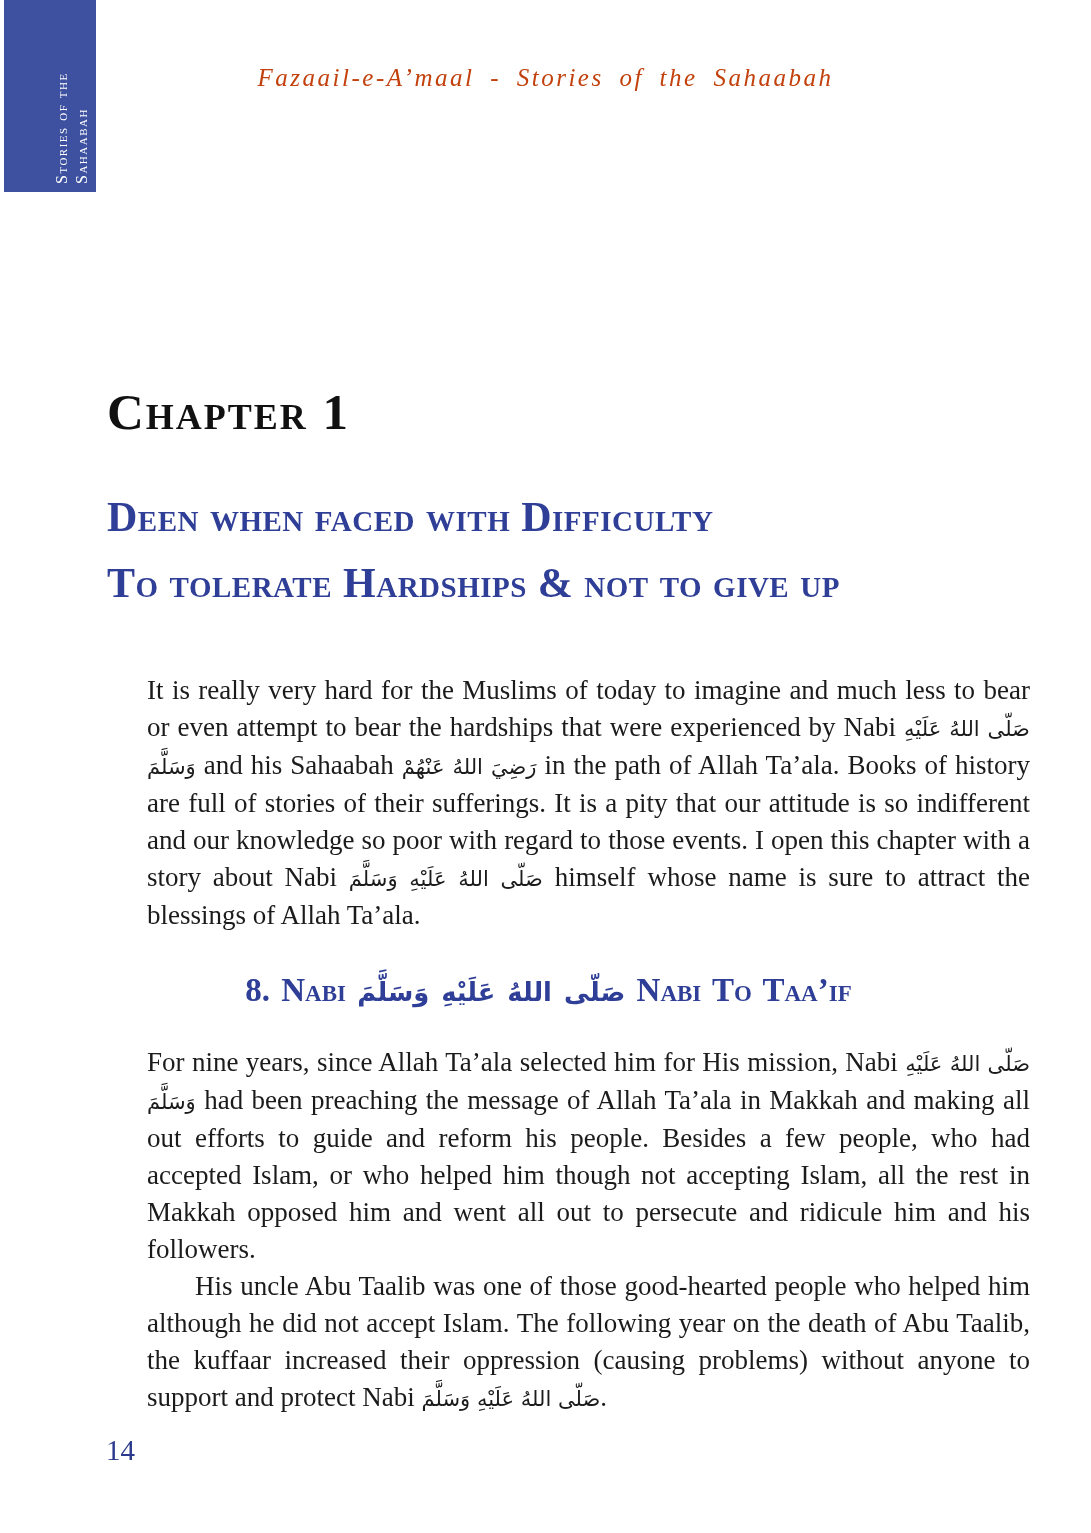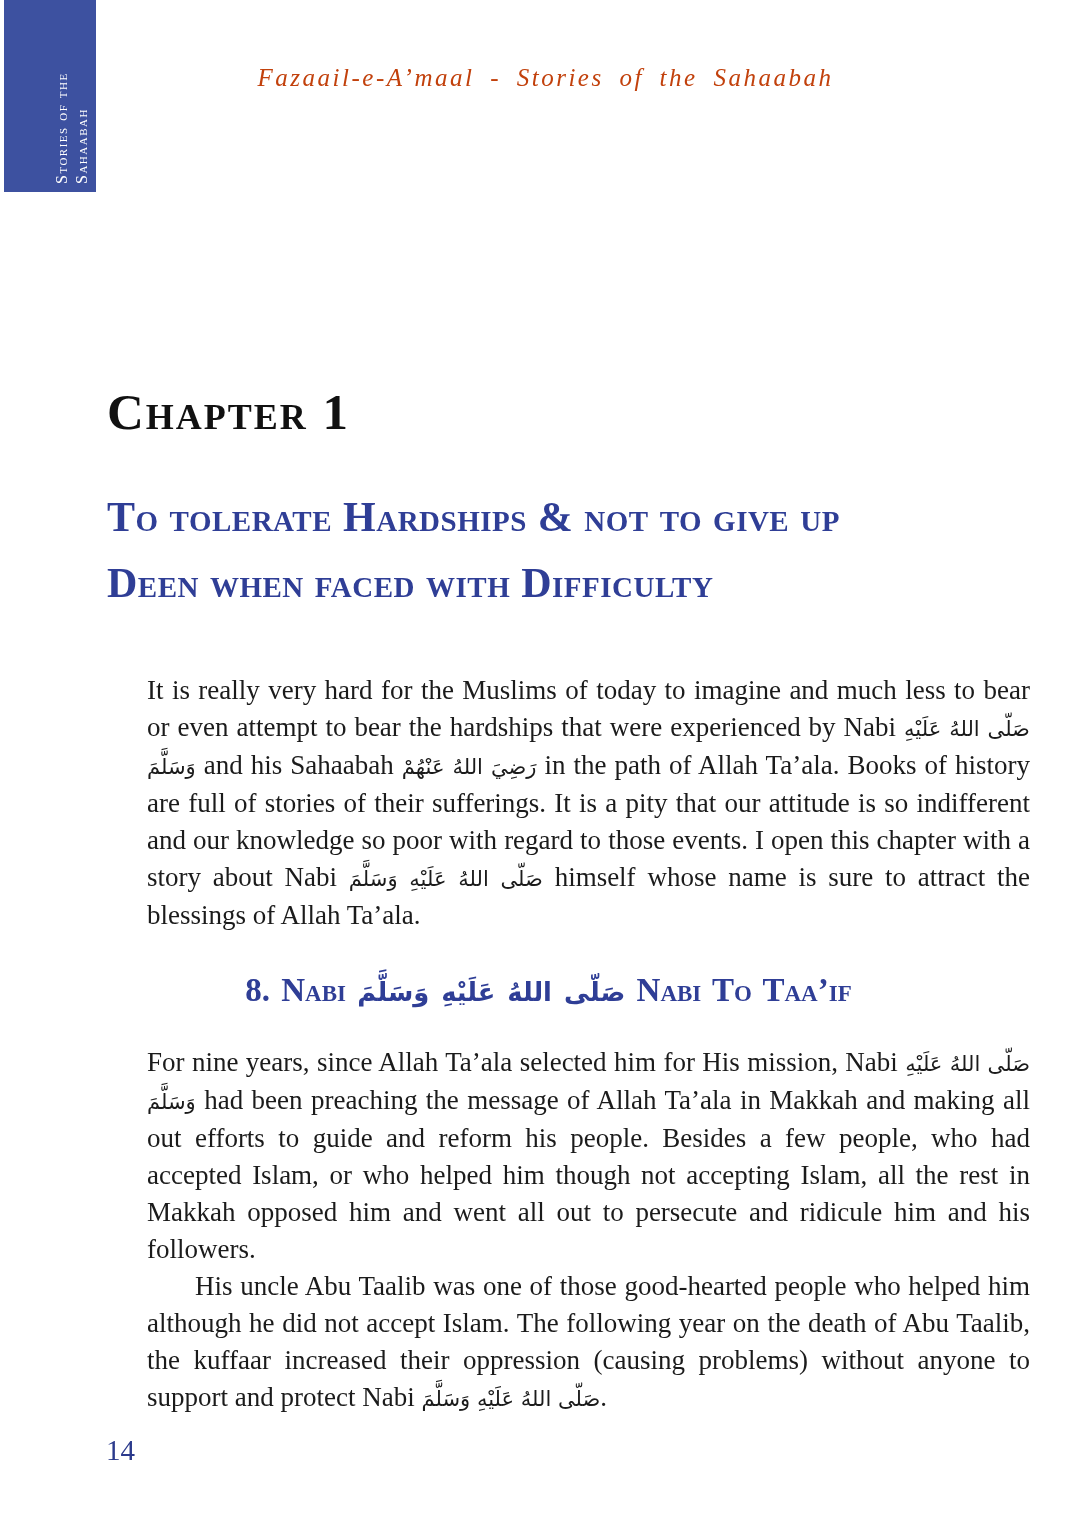--- a/index.html
+++ b/index.html
@@ -136,22 +136,22 @@
       <div>Stories of the</div>
       <div>Sahaabah</div>
     </div>
   </div>
 
   <div class="running-header">Fazaail-e-A’maal - Stories of the Sahaabah</div>
 
   <div class="chapter-title">Chapter 1</div>
 
   <div class="chapter-subtitle">
+    <div>Deen when faced with Difficulty</div>
     <div>To tolerate Hardships &amp; not to give up</div>
-    <div>Deen when faced with Difficulty</div>
   </div>
 
   <div class="body-block para-1">
     <p><span>It is really very hard for the Muslims of today to imagine and much less to bear or even attempt to bear the hardships that were experienced by Nabi </span><span class="ar">صَلّى اللهُ عَلَيْهِ وَسَلَّمَ</span><span> and his Sahaabah </span><span class="ar">رَضِيَ اللهُ عَنْهُمْ</span><span> in the path of Allah Ta’ala. Books of history are full of stories of their sufferings. It is a pity that our attitude is so indifferent and our knowledge so poor with regard to those events. I open this chapter with a story about Nabi </span><span class="ar">صَلّى اللهُ عَلَيْهِ وَسَلَّمَ</span><span> himself whose name is sure to attract the blessings of Allah Ta’ala.</span></p>
   </div>
 
   <div class="section-heading"><span>8. Nabi </span><span class="ar">صَلّى اللهُ عَلَيْهِ وَسَلَّمَ</span><span> Nabi To Taa’if</span></div>
 
   <div class="body-block paras-2-3">
     <p><span>For nine years, since Allah Ta’ala selected him for His mission, Nabi </span><span class="ar">صَلّى اللهُ عَلَيْهِ وَسَلَّمَ</span><span> had been preaching the message of Allah Ta’ala in Makkah and making all out efforts to guide and reform his people. Besides a few people, who had accepted Islam, or who helped him though not accepting Islam, all the rest in Makkah opposed him and went all out to persecute and ridicule him and his followers.</span></p>

